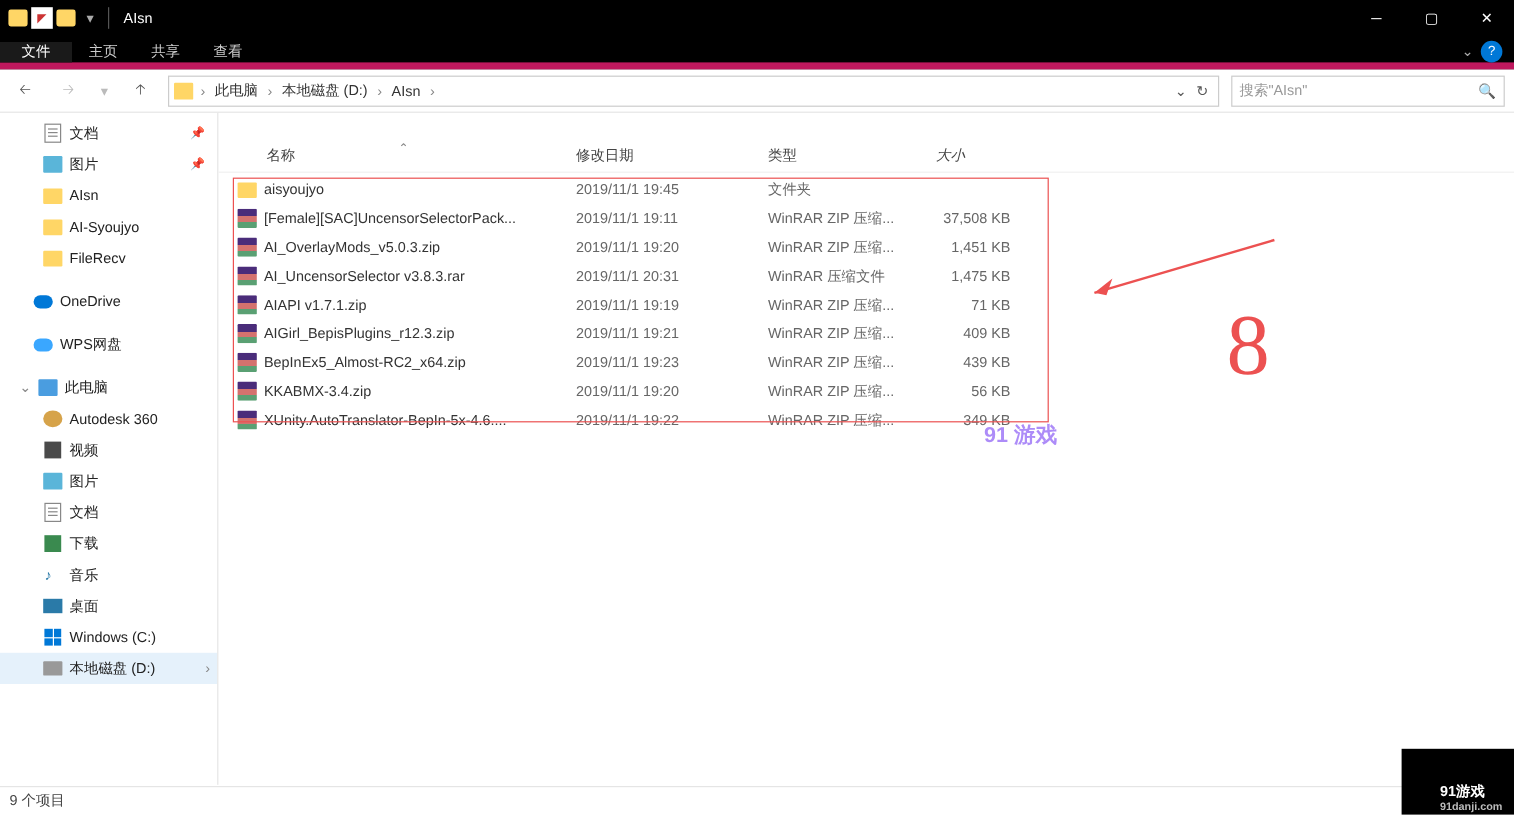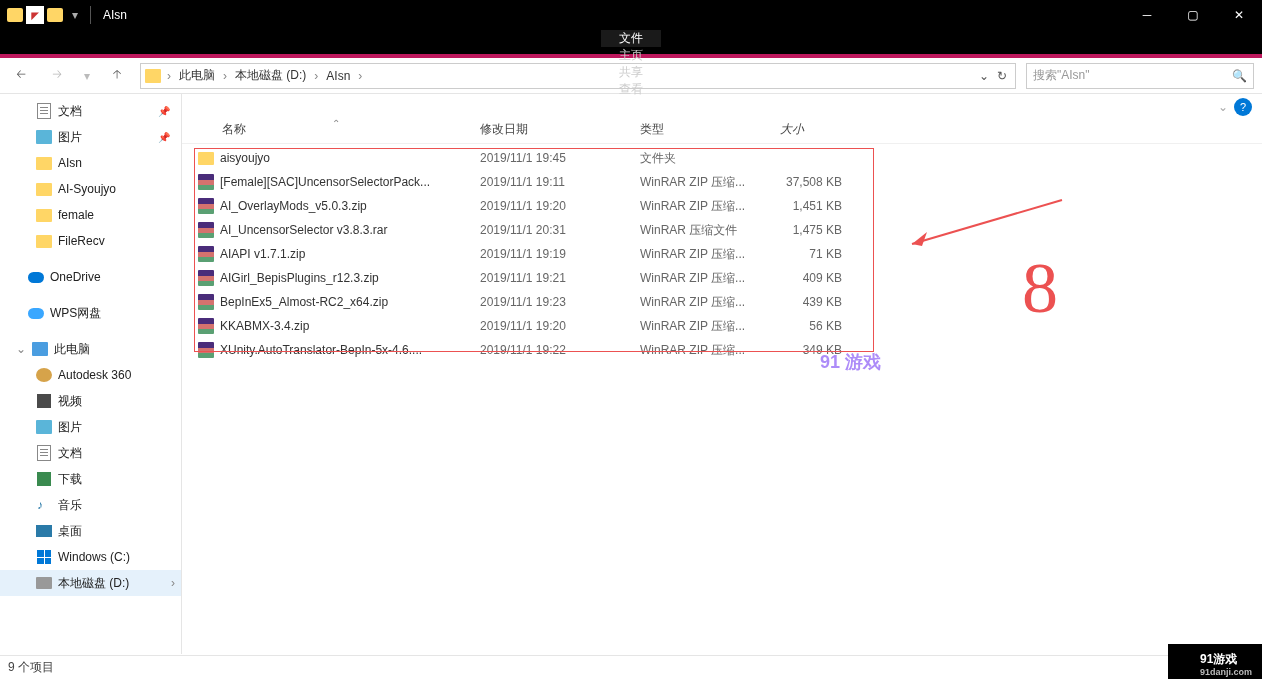--- a/index.html
+++ b/index.html
@@ -9,21 +9,21 @@
 .titlebar { height: 30px; background: #000; color: #fff; display: flex; align-items: center; }
 .titlebar .icons-left { display: flex; align-items: center; gap: 2px; padding-left: 6px; }
 .titlebar .sq { width: 18px; height: 18px; display: inline-flex; align-items: center; justify-content: center; }
 .titlebar .folder-ico { width: 16px; height: 14px; background: #ffd666; border-radius: 2px; }
 .titlebar .separator { width: 1px; height: 18px; background: #555; margin: 0 4px; }
 .titlebar .title { margin-left: 8px; }
 .titlebar .win-controls { margin-left: auto; display: flex; }
 .titlebar .win-btn { width: 46px; height: 30px; display: flex; align-items: center; justify-content: center; color: #fff; }
 
 
-.ribbon { height: 28px; background: #000; display: flex; align-items: center; border-bottom: 4px solid #be185d; flex-direction: column; }
+.ribbon { height: 28px; background: #000; display: flex; align-items: flex-end; border-bottom: 6px solid #be185d; }
 .ribbon .tab { padding: 0 14px; display: flex; align-items: center; color: #ccc; cursor: pointer; }
 .ribbon .tab.file { background: #1a1a1a; color: #fff; padding: 0 18px; }
 .ribbon .expand { margin-left: auto; display: flex; align-items: center; gap: 6px; padding-right: 10px; }
 .ribbon .expand .chev { color: #aaa; }
 .ribbon .expand .help { width: 18px; height: 18px; border-radius: 50%; background: #0078d7; color: #fff; display: flex; align-items: center; justify-content: center; font-size: 11px; }
 
 
 .navbar { height: 36px; background: #fff; display: flex; align-items: center; gap: 10px; padding: 0 8px; border-bottom: 1px solid #e5e5e5; }
 .navbar .nav-btn { width: 26px; height: 26px; display: flex; align-items: center; justify-content: center; color: #555; cursor: pointer; }
 .navbar .nav-btn.disabled { color: #bbb; }
@@ -82,21 +82,21 @@
 .ico-win { width: 14px; height: 14px; flex-shrink: 0; display:grid; grid-template-columns:1fr 1fr; grid-template-rows:1fr 1fr; gap:1px; }
 .ico-win span { background:#0078d7; }
 
 .redbox { position: absolute; border: 1px solid #ec5151; pointer-events: none; }
 .annotation-arrow { position: absolute; color: #ec5151; }
 .annotation-8 { position: absolute; color: #ec5151; font-size: 72px; font-family: "Comic Sans MS", cursive; line-height: 1; font-weight: 400; }
 
 .statusbar { position: absolute; bottom: 0; left: 0; right: 0; height: 24px; border-top: 1px solid #e5e5e5; display: flex; align-items: center; padding: 0 8px; color: #444; background: #fff; }
 
 .watermark-top { position: absolute; left: 638px; top: 256px; color: #8b5cf6; font-size: 18px; font-weight: bold; opacity: 0.7; pointer-events: none; }
-.watermark-br { position: absolute; right: 0; bottom: 0; background: #000; color: #fff; padding: 0 10px 1px 32px; font-size: 22px; font-weight: bold; line-height: 1.1; }
+.watermark-br { position: absolute; right: 0; bottom: 0; background: #000; color: #fff; padding: 20px 10px 1px 32px; font-size: 22px; font-weight: bold; line-height: 1.1; }
 .watermark-br .sub { font-size: 9px; color: #bbb; display: block; text-align: right; font-weight: bold; }
 </style>
 </head>
 <body>
 
 <div class="titlebar">
   <div class="icons-left">
     <span class="sq">
         <span class="folder-ico"></span>
       </span>
@@ -177,26 +177,20 @@
         <div class="item indent">
           <span class="ico">
             <span class="ico-folder"></span>
           </span>
           <span>AI-Syoujyo</span>
         </div>
         <div class="item indent">
           <span class="ico">
             <span class="ico-folder"></span>
           </span>
-          <span>female</span>
-        </div>
-        <div class="item indent">
-          <span class="ico">
-            <span class="ico-folder"></span>
-          </span>
           <span>FileRecv</span>
         </div>
       </div>
     <div class="spacer"></div>
     <div class="item">
         <span class="ico">
           <span class="ico-cloud"></span>
         </span>
         <span>OneDrive</span>
       </div>

